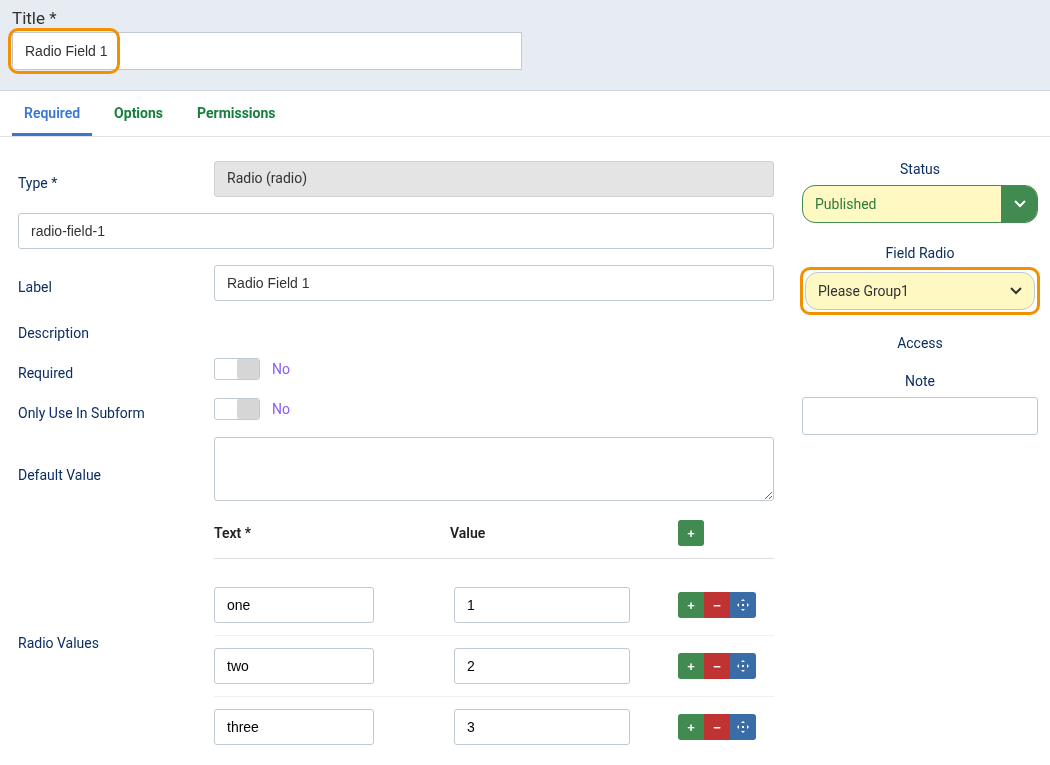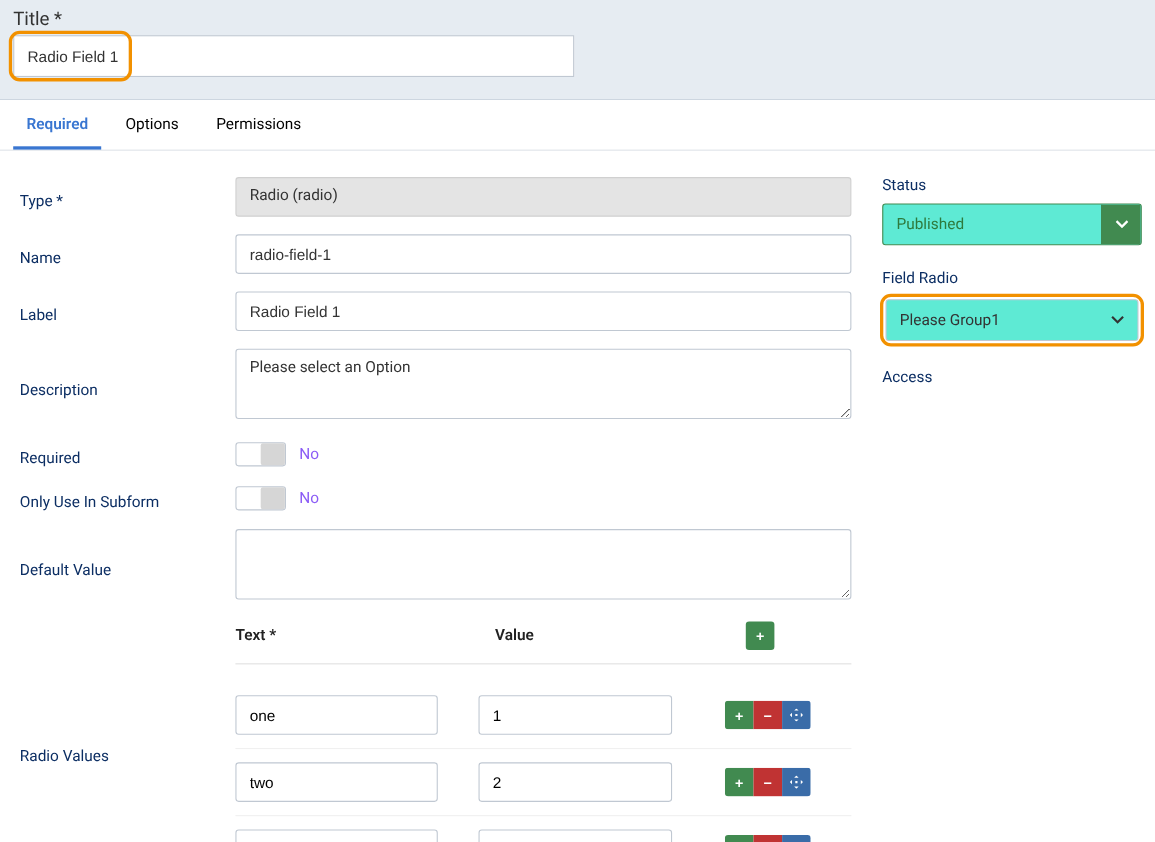--- a/index.html
+++ b/index.html
@@ -47,23 +47,24 @@
   display: flex;
   gap: 0;
   border-bottom: 1px solid #dfe3e8;
   padding: 0 12px;
   background: #fff;
 }
 .tab {
   padding: 14px 12px 12px 12px;
   margin-right: 10px;
   font-size: 14px;
-  color: #000000;
+  color: #15803d;
   cursor: pointer;
   border-bottom: 3px solid transparent;
+  font-weight: bold;
 }
 .tab.active {
   color: #3976d1;
   font-weight: 600;
   border-bottom: 3px solid #3976d1;
 }
 .content {
   display: flex;
   padding: 24px 12px 24px 18px;
 }
@@ -146,27 +147,27 @@
 .rv-col-text { width: 236px; font-weight: 600; color: #222; }
 .rv-col-value { width: 220px; font-weight: 600; color: #222; }
 .rv-actions-header { margin-left: 8px; }
 .rv-row {
   display: flex;
   align-items: center;
   border-bottom: 1px solid #f0f0f0;
   padding: 12px 0;
 }
 .rv-input {
-  width: 184px;
+  width: 160px;
   height: 36px;
   padding: 8px 12px;
   border: 1px solid #c0c8d2;
   border-radius: 3px;
   font-size: 14px;
-  margin-right: 37px;
+  margin-right: 80px;
 }
 .rv-input-value {
   width: 176px;
   height: 36px;
   padding: 8px 12px;
   border: 1px solid #c0c8d2;
   border-radius: 3px;
   font-size: 14px;
   margin-right: 48px;
 }
@@ -183,32 +184,32 @@
   font-weight: bold;
 }
 .btn-group { display: inline-flex; border-radius: 3px; overflow: hidden; }
 .btn-green { background: #418a50; }
 .btn-red { background: #c03333; }
 .btn-blue { background: #3a6ca8; }
 .btn-add-header {
   background: #418a50;
   border-radius: 3px;
 }
-.side-label { color: #0c2e63; font-size: 14px; margin-bottom: 8px; }
+.side-label { color: #0c2e63; font-size: 14px; margin-bottom: 8px; text-align: center; }
 .side-field { margin-bottom: 22px; }
 .select {
   width: 100%;
   height: 38px;
   display: flex;
   align-items: center;
   border: 1px solid #c0c8d2;
-  border-radius: 3px;
+  border-radius: 13px;
   overflow: hidden;
   cursor: pointer;
-  background: #5eead4;
+  background: #fef9c3;
 }
 .select-text { flex: 1; padding: 0 12px; font-size: 14px; }
 .select-chevron {
   width: 36px;
   height: 100%;
   display: flex;
   align-items: center;
   justify-content: center;
   border-left: 1px solid #c0c8d2;
 }
@@ -254,38 +255,34 @@
   <div class="main-col">
 
     <div class="form-row">
       <div class="form-label">Type *</div>
       <div class="form-control">
         <div class="readonly-input">Radio (radio)</div>
       </div>
     </div>
 
     <div class="form-row">
-      <div class="form-label">Name</div>
       <div class="form-control">
         <input class="text-input" value="radio-field-1" style="">
       </div>
     </div>
 
     <div class="form-row">
       <div class="form-label">Label</div>
       <div class="form-control">
         <input class="text-input" value="Radio Field 1" style="">
       </div>
     </div>
 
     <div class="form-row">
       <div class="form-label">Description</div>
-      <div class="form-control">
-        <textarea class="textarea" style="">Please select an Option</textarea>
-      </div>
     </div>
 
     <div class="form-row">
       <div class="form-label">Required</div>
       <div class="form-control toggle-row">
         <div class="toggle">
             <div class="toggle-knob"></div>
           </div>
         <span class="toggle-label">No</span>
       </div>
@@ -410,14 +407,18 @@
               </svg>
           </div>
         </div>
       </div>
     </div>
 
     <div class="side-field">
       <div class="side-label">Access</div>
     </div>
 
+    <div class="side-field">
+      <div class="side-label">Note</div>
+      <input class="note-input" value="" style="">
+    </div>
   </div>
 </div>
 
 </body></html>

